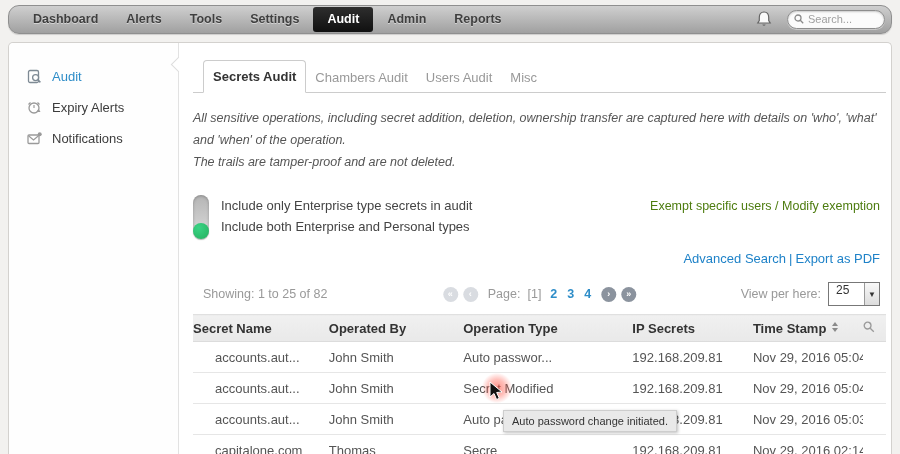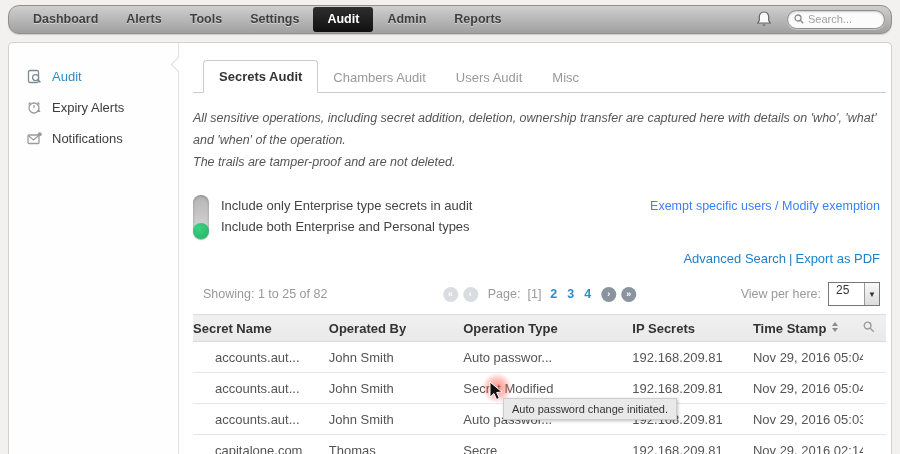--- a/index.html
+++ b/index.html
@@ -59,21 +59,21 @@
   .side-item svg{ flex:none; }
   .notch{
     position:absolute; left:164px; top:16px; width:11px; height:11px;
     background:#fff; border-left:1px solid #ddd; border-bottom:1px solid #ddd;
     transform:rotate(45deg);
   }
   .main{ position:absolute; left:171px; right:0; top:0; bottom:0; padding:16px 5px 0 13px; }
   
   .tabbar{ display:flex; align-items:flex-end; border-bottom:1px solid #ccc; padding-left:10px; height:34px; }
   .tab{
-    font-size:13px; color:#999; padding:8px 15px; cursor:pointer; white-space:nowrap;
+    font-size:13px; color:#999; padding:8px 9px; cursor:pointer; white-space:nowrap;
     margin-bottom:-1px;
   }
   .tab.active{
     background:#fff; border:1px solid #ccc; border-bottom:1px solid #fff;
     border-radius:4px 4px 0 0; color:#333; font-weight:bold;
   }
   
   .desc{ margin-top:14px; font-size:12.5px; color:#555; line-height:22px;font-style:italic; }
   
   .toggle-row{ margin-top:22px; display:flex; align-items:flex-start; padding-right:6px; }
@@ -81,21 +81,21 @@
     width:16px; height:44px; border-radius:9px; position:relative; cursor:pointer;
     background:linear-gradient(#b5b5b5,#dcdcdc);
     box-shadow:inset 0 1px 3px rgba(0,0,0,.25);
   }
   .vtoggle .knob{
     position:absolute; left:0; bottom:0; width:16px; height:16px; border-radius:50%;
     background:radial-gradient(circle at 35% 30%, #3ad384, #25b05f);
     box-shadow:0 1px 1px rgba(0,0,0,.3);
   }
   .toggle-labels{ margin-left:12px; font-size:13px; color:#444; line-height:21px; }
-  .exempt-link{ margin-left:auto; font-size:12.5px; color:#3b82f6; margin-top:4px; cursor:pointer; }
+  .exempt-link{ margin-left:auto; font-size:12.5px; color:#4d7c0f; margin-top:4px; cursor:pointer; }
   
   .links-row{ margin-top:12px; text-align:right; font-size:13px; color:#1e82c8; padding-right:6px; }
   .links-row span{ cursor:pointer; }
   .links-row .sep{ color:#1e82c8; cursor:default; padding:0 3px; }
   
   .pag-row{ margin-top:16px; display:flex; align-items:center; font-size:12.5px; color:#999; padding:0 6px 0 10px; }
   .pager{ position:absolute; left:50%; transform:translateX(-50%); display:flex; align-items:center; gap:5px; }
   .circle{
     width:15px; height:15px; border-radius:50%; color:#fff; font-size:9px; font-weight:bold;
     display:inline-flex; align-items:center; justify-content:center; cursor:pointer; line-height:1;
@@ -133,21 +133,21 @@
   .sort-icon b{ display:block; width:0; height:0; border-left:3px solid transparent; border-right:3px solid transparent; }
   .sort-icon .up{ border-bottom:4px solid #8a8a8a; margin-bottom:2px; }
   .sort-icon .dn{ border-top:4px solid #8a8a8a; }
   
   .click-glow{
     position:absolute; left:482px; top:373px; width:30px; height:30px; pointer-events:none;
     background:radial-gradient(circle, rgba(255,75,60,.6) 0%, rgba(255,75,60,.35) 40%, rgba(255,75,60,0) 72%);
   }
   .cursor{ position:absolute; left:489px; top:381px; pointer-events:none; }
   .tooltip{
-    position:absolute; left:503px; top:398px; background:#e9e9e9;
+    position:absolute; left:503px; top:410px; background:#e9e9e9;
     border:1px solid #cdcdcd; box-shadow:1px 1px 3px rgba(0,0,0,.25);
     font-size:11px; color:#333; padding:4px 8px; white-space:nowrap;
   }
 </style>
 </head>
 <body>
 
 <div class="navbar">
   <div class="nav-item">Dashboard</div>
   <div class="nav-item">Alerts</div>

